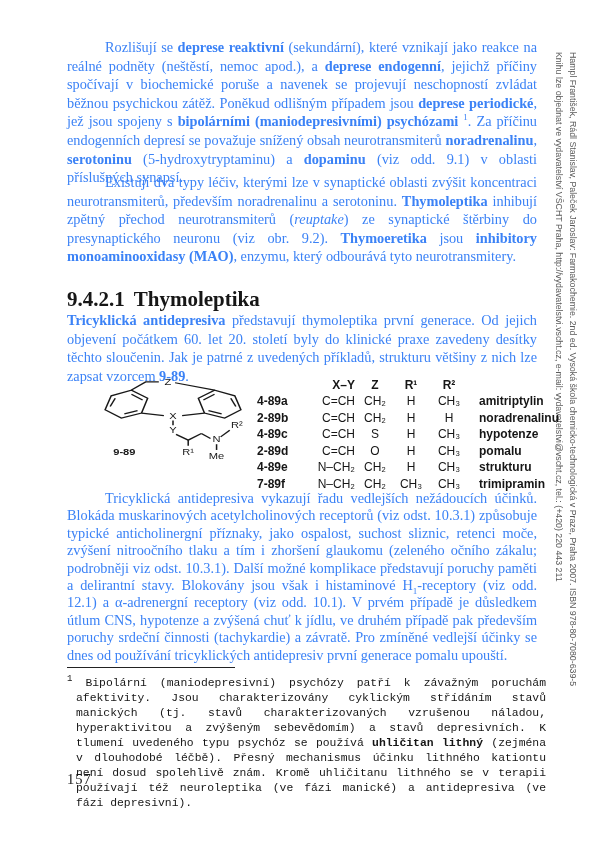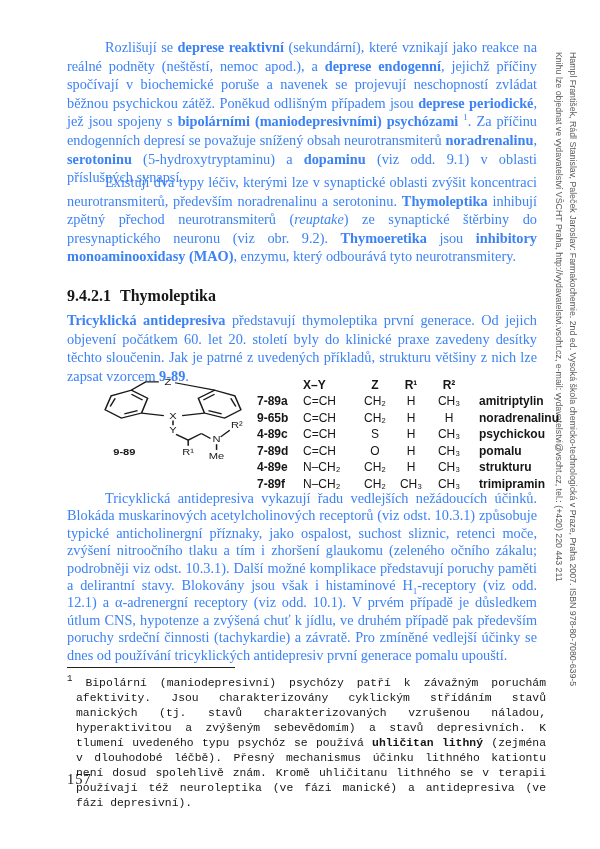--- a/index.html
+++ b/index.html
@@ -9,38 +9,38 @@
   }
   .page{position:absolute;inset:0;background:#fff;}
   .block{position:absolute;left:67px;width:470px;}
   p.body{
     margin:0;font-size:14.3px;line-height:18.6px;text-align:justify;
     font-family:"Liberation Serif","DejaVu Serif",serif;color:#3b82f6;
   }
   p.body.indent{text-indent:38px;}
   p.body.tight{line-height:17.4px;}
   .heading{
-    font-weight:bold;font-size:16px;
+    font-weight:bold;font-size:21px;
     font-family:"Liberation Serif","DejaVu Serif",serif;
   }
   .heading .hnum{margin-right:9px;}
   sup{font-size:9px;vertical-align:super;line-height:0;}
   sub{font-size:9px;vertical-align:sub;line-height:0;}
 
   
   .formula-row{display:flex;align-items:flex-start;}
   .struct-svg{margin-left:30px;width:152px;height:100px;flex:none;}
   .struct-svg line,.struct-svg polygon,.struct-svg polyline{stroke:#191919;stroke-width:1.5;fill:none;}
   .struct-svg text{fill:#191919;font-family:"Liberation Sans","DejaVu Sans",sans-serif;font-size:11px;}
   .struct-svg text.blbl{font-weight:bold;}
   .ctable{margin-left:8px;margin-top:1px;flex:1;font-family:"Liberation Sans","DejaVu Sans",sans-serif;font-size:12px;color:#161616;}
   .crow{display:flex;height:16.5px;align-items:center;}
   .crow.chead{height:14px;font-weight:bold;margin-bottom:1px;}
   .c-id{width:46px;font-weight:bold;}
-  .c-xy{width:52px;text-align:left;}
+  .c-xy{width:52px;text-align:right;}
   .c-z{width:40px;text-align:center;}
   .c-r1{width:32px;text-align:center;}
   .c-r2{width:44px;text-align:center;}
   .c-name{font-weight:bold;padding-left:8px;}
 
   
   .fn-rule{border:none;border-top:1.3px solid #222;width:168px;margin:0;}
   p.footnote{
     margin:0;font-size:11.4px;line-height:15px;text-align:justify;
     font-family:Liberation Mono, monospace;color:#161616;
@@ -118,45 +118,45 @@
     <div class="ctable">
       <div class="crow chead">
         <span class="c-id"></span>
         <span class="c-xy">X–Y</span>
         <span class="c-z">Z</span>
         <span class="c-r1">R¹</span>
         <span class="c-r2">R²</span>
         <span class="c-name"></span>
       </div>
       <div class="crow">
-        <span class="c-id">7-89a</span>
+        <span class="c-id">4-89a</span>
         <span class="c-xy">C=CH</span>
         <span class="c-z">CH₂</span>
         <span class="c-r1">H</span>
         <span class="c-r2">CH₃</span>
         <span class="c-name">amitriptylin</span>
       </div>
       <div class="crow">
-        <span class="c-id">9-65b</span>
+        <span class="c-id">2-89b</span>
         <span class="c-xy">C=CH</span>
         <span class="c-z">CH₂</span>
         <span class="c-r1">H</span>
         <span class="c-r2">H</span>
         <span class="c-name">noradrenalinu</span>
       </div>
       <div class="crow">
         <span class="c-id">4-89c</span>
         <span class="c-xy">C=CH</span>
         <span class="c-z">S</span>
         <span class="c-r1">H</span>
         <span class="c-r2">CH₃</span>
-        <span class="c-name">psychickou</span>
+        <span class="c-name">hypotenze</span>
       </div>
       <div class="crow">
-        <span class="c-id">7-89d</span>
+        <span class="c-id">2-89d</span>
         <span class="c-xy">C=CH</span>
         <span class="c-z">O</span>
         <span class="c-r1">H</span>
         <span class="c-r2">CH₃</span>
         <span class="c-name">pomalu</span>
       </div>
       <div class="crow">
         <span class="c-id">4-89e</span>
         <span class="c-xy">N–CH₂</span>
         <span class="c-z">CH₂</span>

